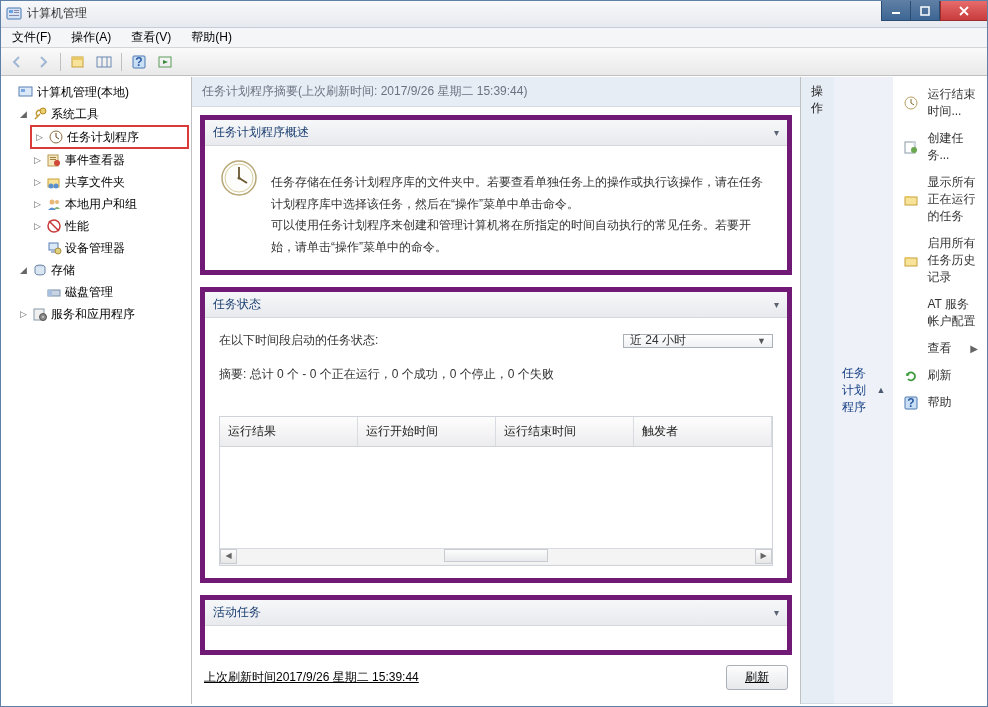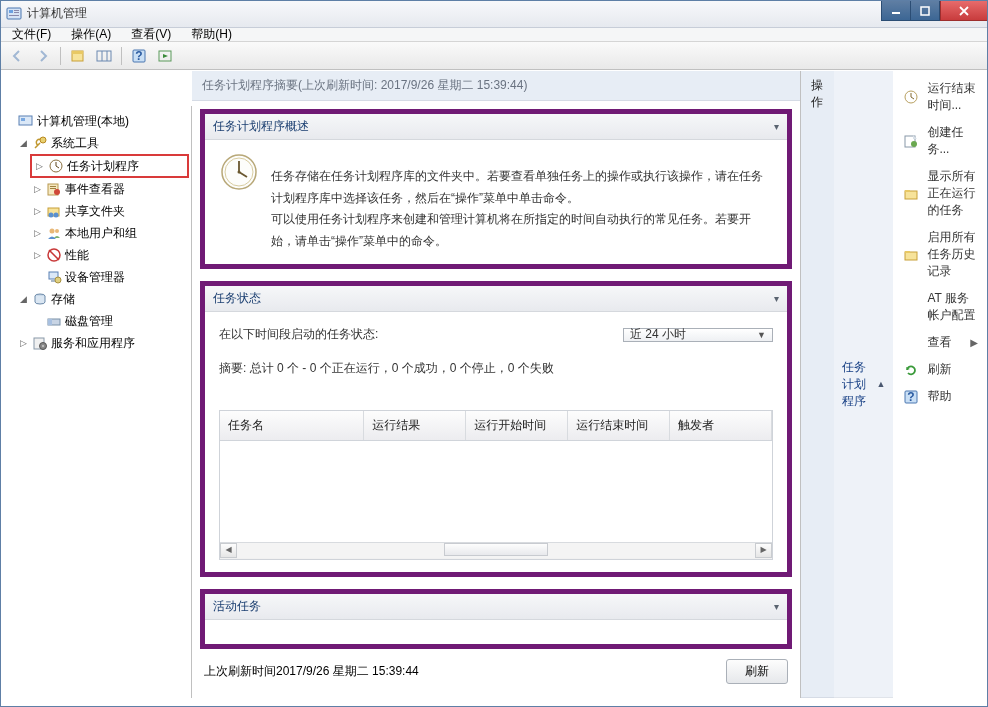--- a/index.html
+++ b/index.html
@@ -9,32 +9,32 @@
 .titlebar { height: 28px; background: linear-gradient(#f8f9fb, #e6e9ef); display: flex; align-items: center; padding-left: 6px; border-bottom: 1px solid #c7cdd8; position: relative; }
 .titlebar .app-icon { width: 16px; height: 16px; margin-right: 5px; display:inline-flex; align-items:center; justify-content:center;}
 .titlebar .title-text { color: #333; font-size: 12px; }
 .win-controls { position: absolute; right: 0; top: 0; display: flex; height: 21px; }
 .win-btn { width: 30px; height: 21px; display: flex; align-items: center; justify-content: center; color: #fff; }
 .win-btn.min, .win-btn.max { background: linear-gradient(#5f7ea3, #3c6694); border: 1px solid #2b4d74; margin-left: -1px;}
 .win-btn.close { width: 48px; background: linear-gradient(#e76b6b, #c83c3d); border: 1px solid #9d2d2d; }
 .win-btn svg { display:block; }
 
 
-.menubar { height: 14px; background: #f5f6f7; display: flex; align-items: center; padding-left: 6px; gap: 8px; border-bottom: 1px solid #d5d5d5; }
+.menubar { height: 20px; background: #f5f6f7; display: flex; align-items: center; padding-left: 6px; gap: 8px; border-bottom: 1px solid #d5d5d5; }
 .menubar .menu-item { padding: 2px 6px; cursor: default; }
 
 
 .toolbar { height: 28px; background: linear-gradient(#fafafa, #e9e9e9); display: flex; align-items: center; padding-left: 6px; gap: 4px; border-bottom: 1px solid #c0c0c0; }
 .tool-btn { width: 22px; height: 22px; display: flex; align-items: center; justify-content: center; border: 1px solid transparent; border-radius: 2px; }
 .tool-btn.disabled { opacity: 0.4; }
 .toolbar .sep { width: 1px; height: 18px; background: #c0c0c0; margin: 0 2px; }
 
 
 .main { display: flex; height: calc(100% - 28px - 22px - 28px - 1px); border-top: 1px solid #fff; }
-.tree-pane { width: 192px; border-right: 1px solid #c0c0c0; background: #fff; padding: 4px 2px; overflow: hidden; margin-top: 35px; }
+.tree-pane { width: 192px; border-right: 1px solid #c0c0c0; background: #fff; padding: 4px 2px; overflow: hidden; }
 .tree ul { list-style: none; padding-left: 14px; }
 .tree > ul { padding-left: 0; }
 .tree li { line-height: 20px; display: flex; flex-direction: column; }
 .tree .node { display: flex; align-items: center; gap: 3px; padding: 1px 2px; white-space: nowrap; }
 .tree .toggle { width: 11px; height: 11px; display: inline-flex; align-items: center; justify-content: center; font-size: 9px; color: #666; cursor: pointer;}
 .tree .toggle.blank { visibility: hidden; }
 .tree .node .ticon { width: 16px; height: 16px; display:inline-flex; align-items:center; justify-content:center;}
 .tree .node.highlight { border: 2px solid #d93a3a; padding: 0 2px; }
 .tree .node .label {}
 
@@ -56,21 +56,21 @@
 .table-container { border: 1px solid #cfd3d9; height: 150px; display: flex; flex-direction: column; }
 .table-head { display: flex; background: linear-gradient(#fdfdfd,#ececef); border-bottom: 1px solid #d0d4da; }
 .th { padding: 4px 8px; border-right: 1px solid #d8dbdf; color: #222; }
 .th.c0 { flex: 1.5; } .th.c1,.th.c2,.th.c3,.th.c4 { flex: 1; }
 .table-body { flex: 1; background: #fff; }
 .hscroll { height: 17px; background: #f1f1f1; display: flex; align-items: center; border-top: 1px solid #d8dbdf; }
 .hscroll .sbtn { width: 17px; height: 15px; background: linear-gradient(#fdfdfd,#e6e6e6); border: 1px solid #c9ccd0; display:flex; align-items:center; justify-content:center; font-size:8px; color:#666;}
 .hscroll .track { flex:1; height:15px; background:#f4f4f4; position:relative;}
 .hscroll .thumb { position:absolute; left:40%; width:20%; height:13px; top:0; background:linear-gradient(#fdfdfd,#e8e9ec); border:1px solid #c8cbd0;}
 
-.bottom-row { display: flex; align-items: center; justify-content: space-between; padding: 10px 12px 14px; }
+.bottom-row { display: flex; align-items: center; justify-content: space-between; padding: 10px 12px 14px; text-decoration: underline; }
 .refresh-btn { padding: 3px 18px; background: linear-gradient(#fdfdfd,#e6e8eb); border: 1px solid #aab0b8; border-radius: 3px; cursor: pointer; }
 
 
 .actions-pane { width: 187px; background: #fff; display: flex; flex-direction: row; }
 .actions-header { background: #e7edf5; padding: 6px 10px; color: #222; border-bottom: 1px solid #d5dbe5; }
 .actions-section-head { background: #eef2f8; padding: 4px 8px; color: #163f84; border-bottom: 1px solid #e0e4ea; display:flex; align-items:center; justify-content:space-between;}
 .actions-section-head .up-tri { font-size: 9px; color:#4a5870;}
 .action-list { padding: 4px 0; }
 .action-item { display: flex; align-items: center; gap: 8px; padding: 5px 10px; cursor: pointer; color: #333; }
 .action-item .aicon { width: 16px; height: 16px; display:inline-flex; align-items:center; justify-content:center; flex-shrink:0;}
@@ -351,21 +351,20 @@
             <span>在以下时间段启动的任务状态:</span>
             <div class="dropdown">
               <span>近 24 小时</span>
               <span class="dd-arrow">▼</span>
             </div>
           </div>
           <p>摘要: 总计 0 个 - 0 个正在运行，0 个成功，0 个停止，0 个失败</p>
           <div style="height:30px"></div>
           <div class="table-container">
             <div class="table-head">
-              <div class="th c0">任务名</div>
               <div class="th c1">运行结果</div>
               <div class="th c2">运行开始时间</div>
               <div class="th c3">运行结束时间</div>
               <div class="th c4">触发者</div>
             </div>
             <div class="table-body"></div>
             <div class="hscroll">
               <div class="sbtn">◀</div>
               <div class="track">
                   <div class="thumb"></div>

